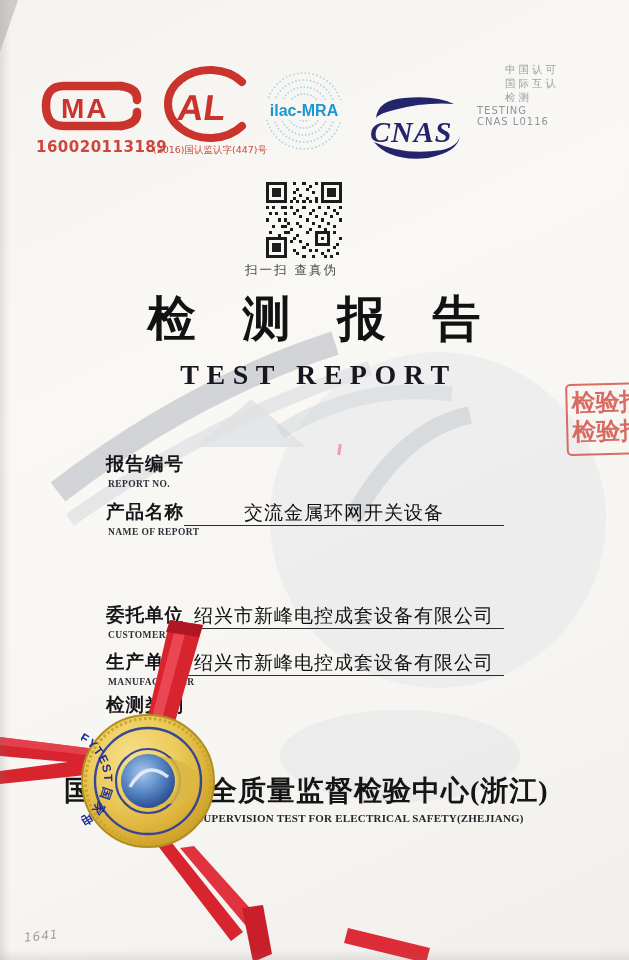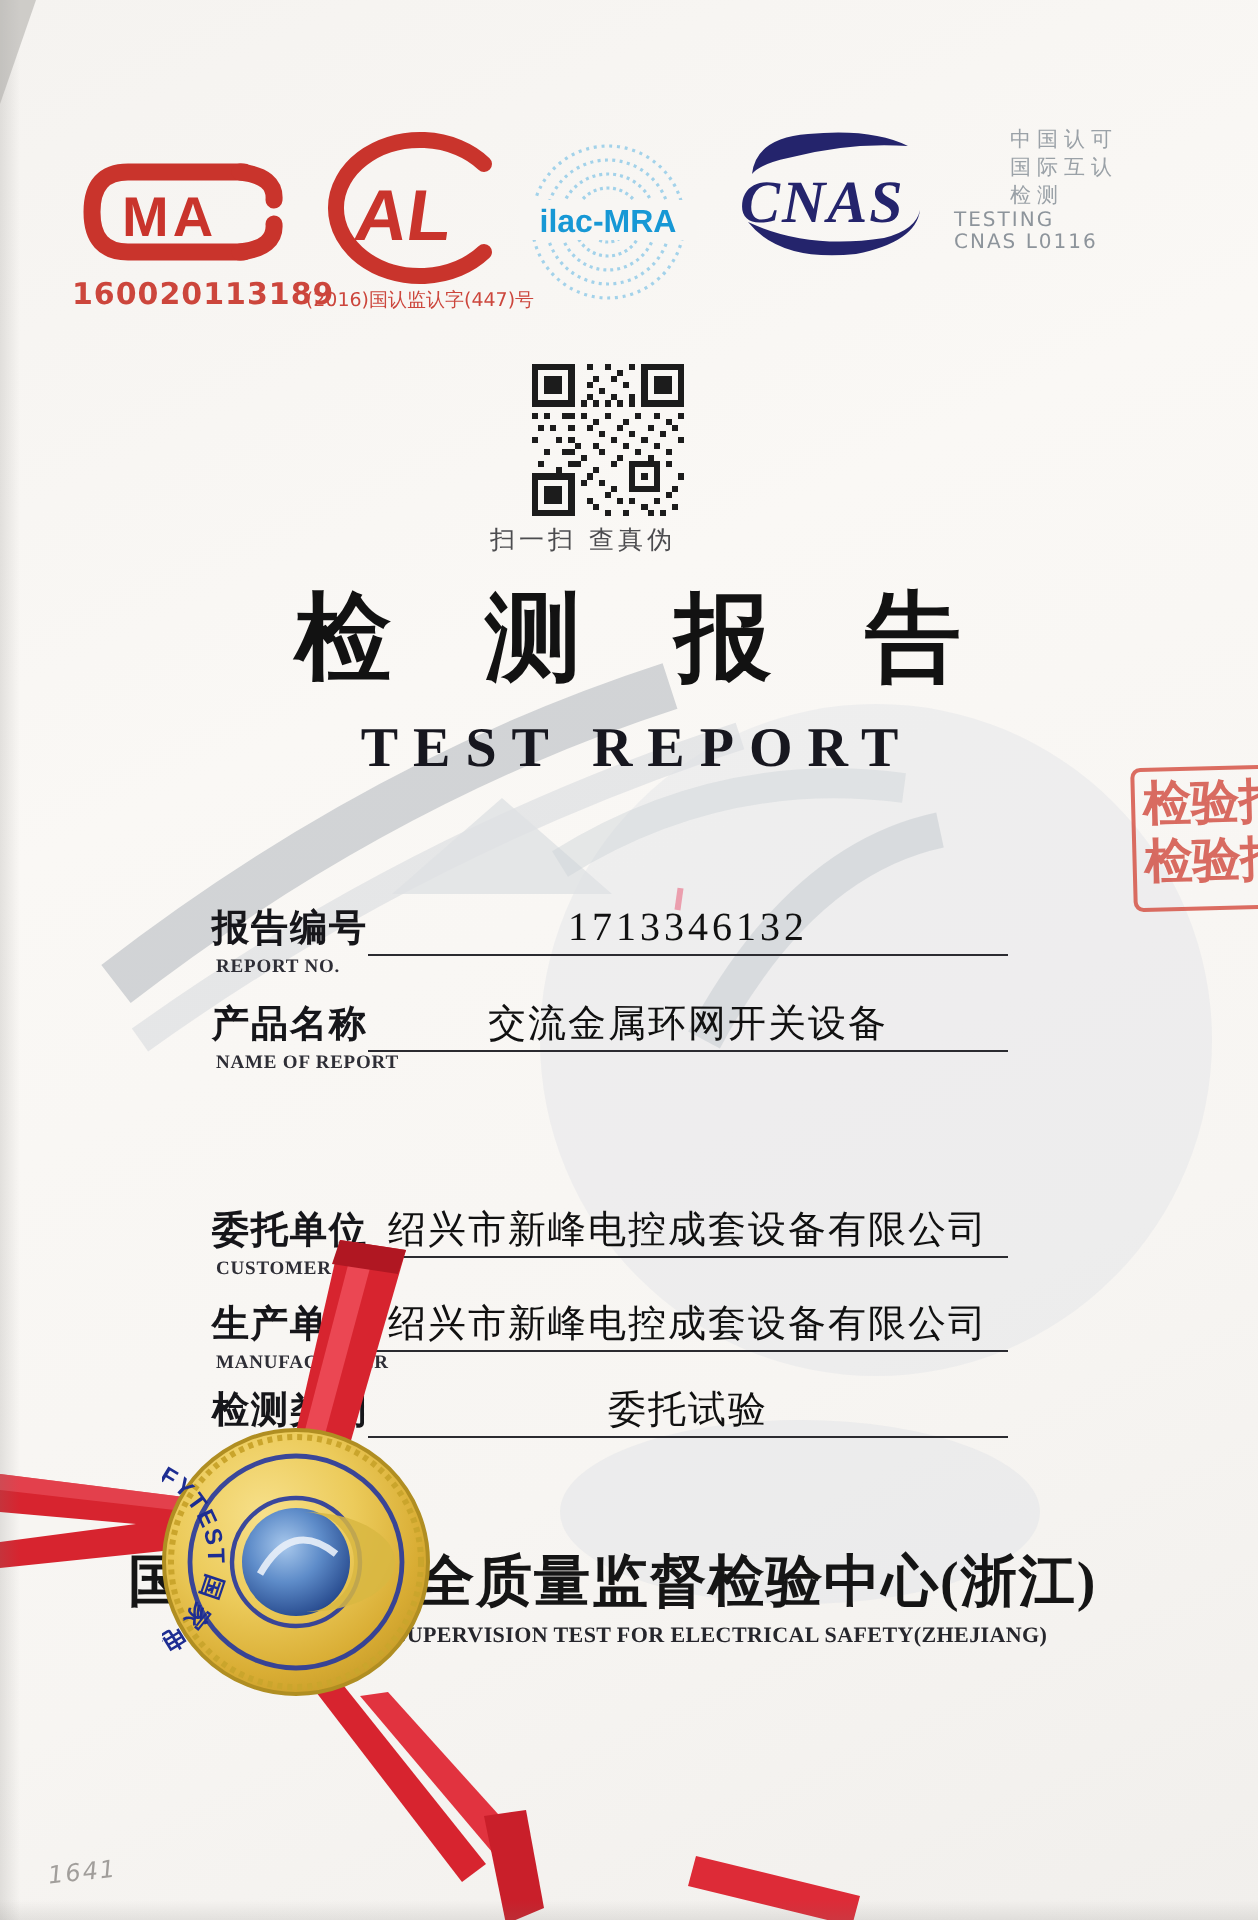--- a/index.html
+++ b/index.html
@@ -106,21 +106,21 @@
         <circle cx="44" cy="41" r="31" stroke-dasharray="1.5 2.2" stroke-width="1.6"></circle>
         <circle cx="44" cy="41" r="24" stroke-dasharray="1.5 2" stroke-width="1.6"></circle>
         <circle cx="44" cy="41" r="17" stroke-dasharray="1.5 1.8" stroke-width="1.6"></circle>
         <circle cx="44" cy="41" r="10" stroke-dasharray="1.5 1.6" stroke-width="1.6"></circle>
       </g>
       <rect x="0" y="30" width="88" height="20" fill="#f8f6f3"></rect>
       <text x="44" y="46" text-anchor="middle" font-family="Liberation Sans, sans-serif" font-size="16" font-weight="700" fill="#1798d5">ilac-MRA</text>
     </svg>
   </div>
 
-  <div class="logo" style="left:364px;top:61px;width:102px;height:74px">
+  <div class="logo" style="left:364px;top:92px;width:102px;height:74px">
     <svg width="102" height="74" viewBox="0 0 102 74">
       <path d="M12 26 Q14 8 40 6 Q72 3 90 12 Q60 10 30 18 Q16 21 12 26 Z" fill="#24246c"></path>
       <path d="M10 50 Q40 64 78 58 Q94 54 96 44 Q94 60 64 66 Q26 70 10 50 Z" fill="#24246c"></path>
       <text x="6" y="50" font-family="Liberation Serif, serif" font-size="30" font-weight="900" font-style="italic" fill="#24246c" letter-spacing="1">CNAS</text>
     </svg>
   </div>
 
   <div class="cnas-info">
     <span class="zh">中国认可</span>
     <span class="zh">国际互认</span>
@@ -149,41 +149,39 @@
       M10 23h1v1h-1zM12 24h1v1h-1zM15 24h1v1h-1zM19 24h1v1h-1zM21 24h1v1h-1z"></path>
   </svg>
   <div class="qr-cap">扫一扫 查真伪</div>
 
   <div class="title-zh">检测报告</div>
   <div class="title-en">TEST REPORT</div>
 
   <div class="frow r1" style="top:451px">
     <span class="flabel">报告编号</span>
     <span class="fsub">REPORT NO.</span>
-    <div class="fline"><span class="fvalue">1713346132</span></div>
   </div>
   <div class="frow" style="top:499px">
     <span class="flabel">产品名称</span>
     <span class="fsub">NAME OF REPORT</span>
     <div class="fline"><span class="fvalue">交流金属环网开关设备</span></div>
   </div>
   <div class="frow" style="top:602px">
     <span class="flabel">委托单位</span>
     <span class="fsub">CUSTOMER</span>
     <div class="fline"><span class="fvalue">绍兴市新峰电控成套设备有限公司</span></div>
   </div>
   <div class="frow" style="top:649px">
     <span class="flabel">生产单位</span>
     <span class="fsub">MANUFACTURER</span>
     <div class="fline"><span class="fvalue">绍兴市新峰电控成套设备有限公司</span></div>
   </div>
   <div class="frow" style="top:692px">
     <span class="flabel">检测类别</span>
     <span class="fsub"></span>
-    <div class="fline"><span class="fvalue">委托试验</span></div>
   </div>
 
   <div class="f1">国家电器安全质量监督检验中心(浙江)</div>
   <div class="f2">SUPERVISION TEST FOR ELECTRICAL SAFETY(ZHEJIANG)</div>
 
   <div class="stamp">
     <div>检验报</div>
     <div>检验报</div>
   </div>
 

